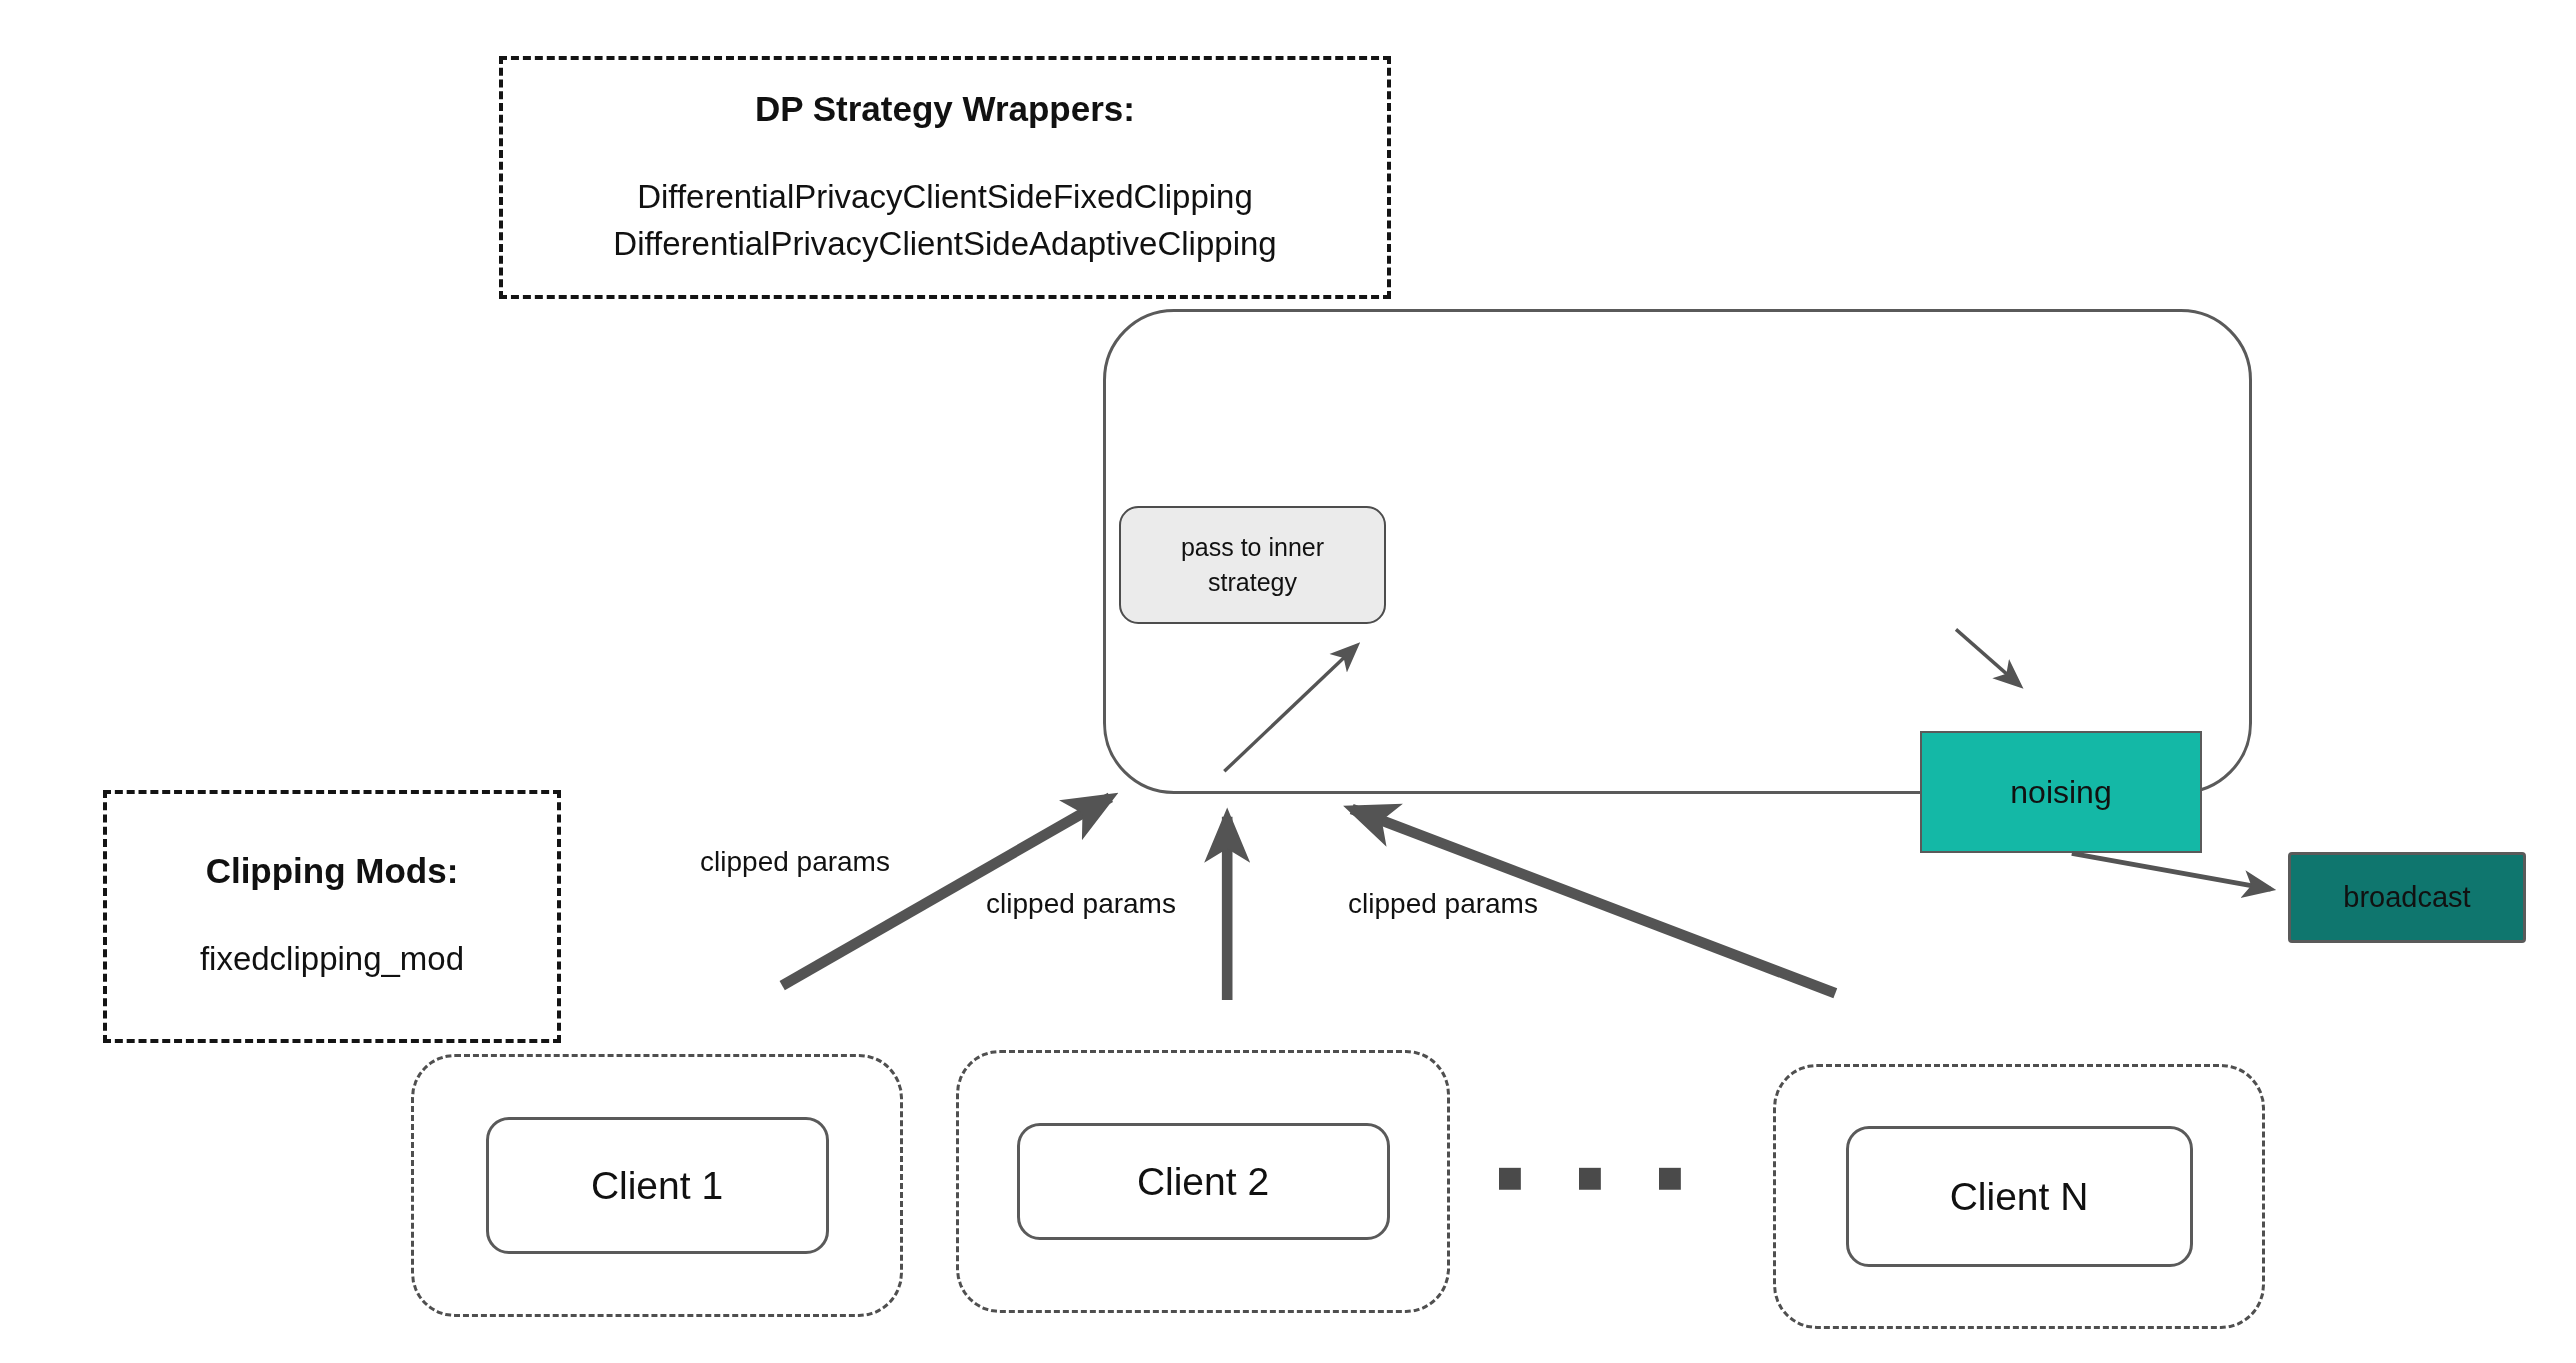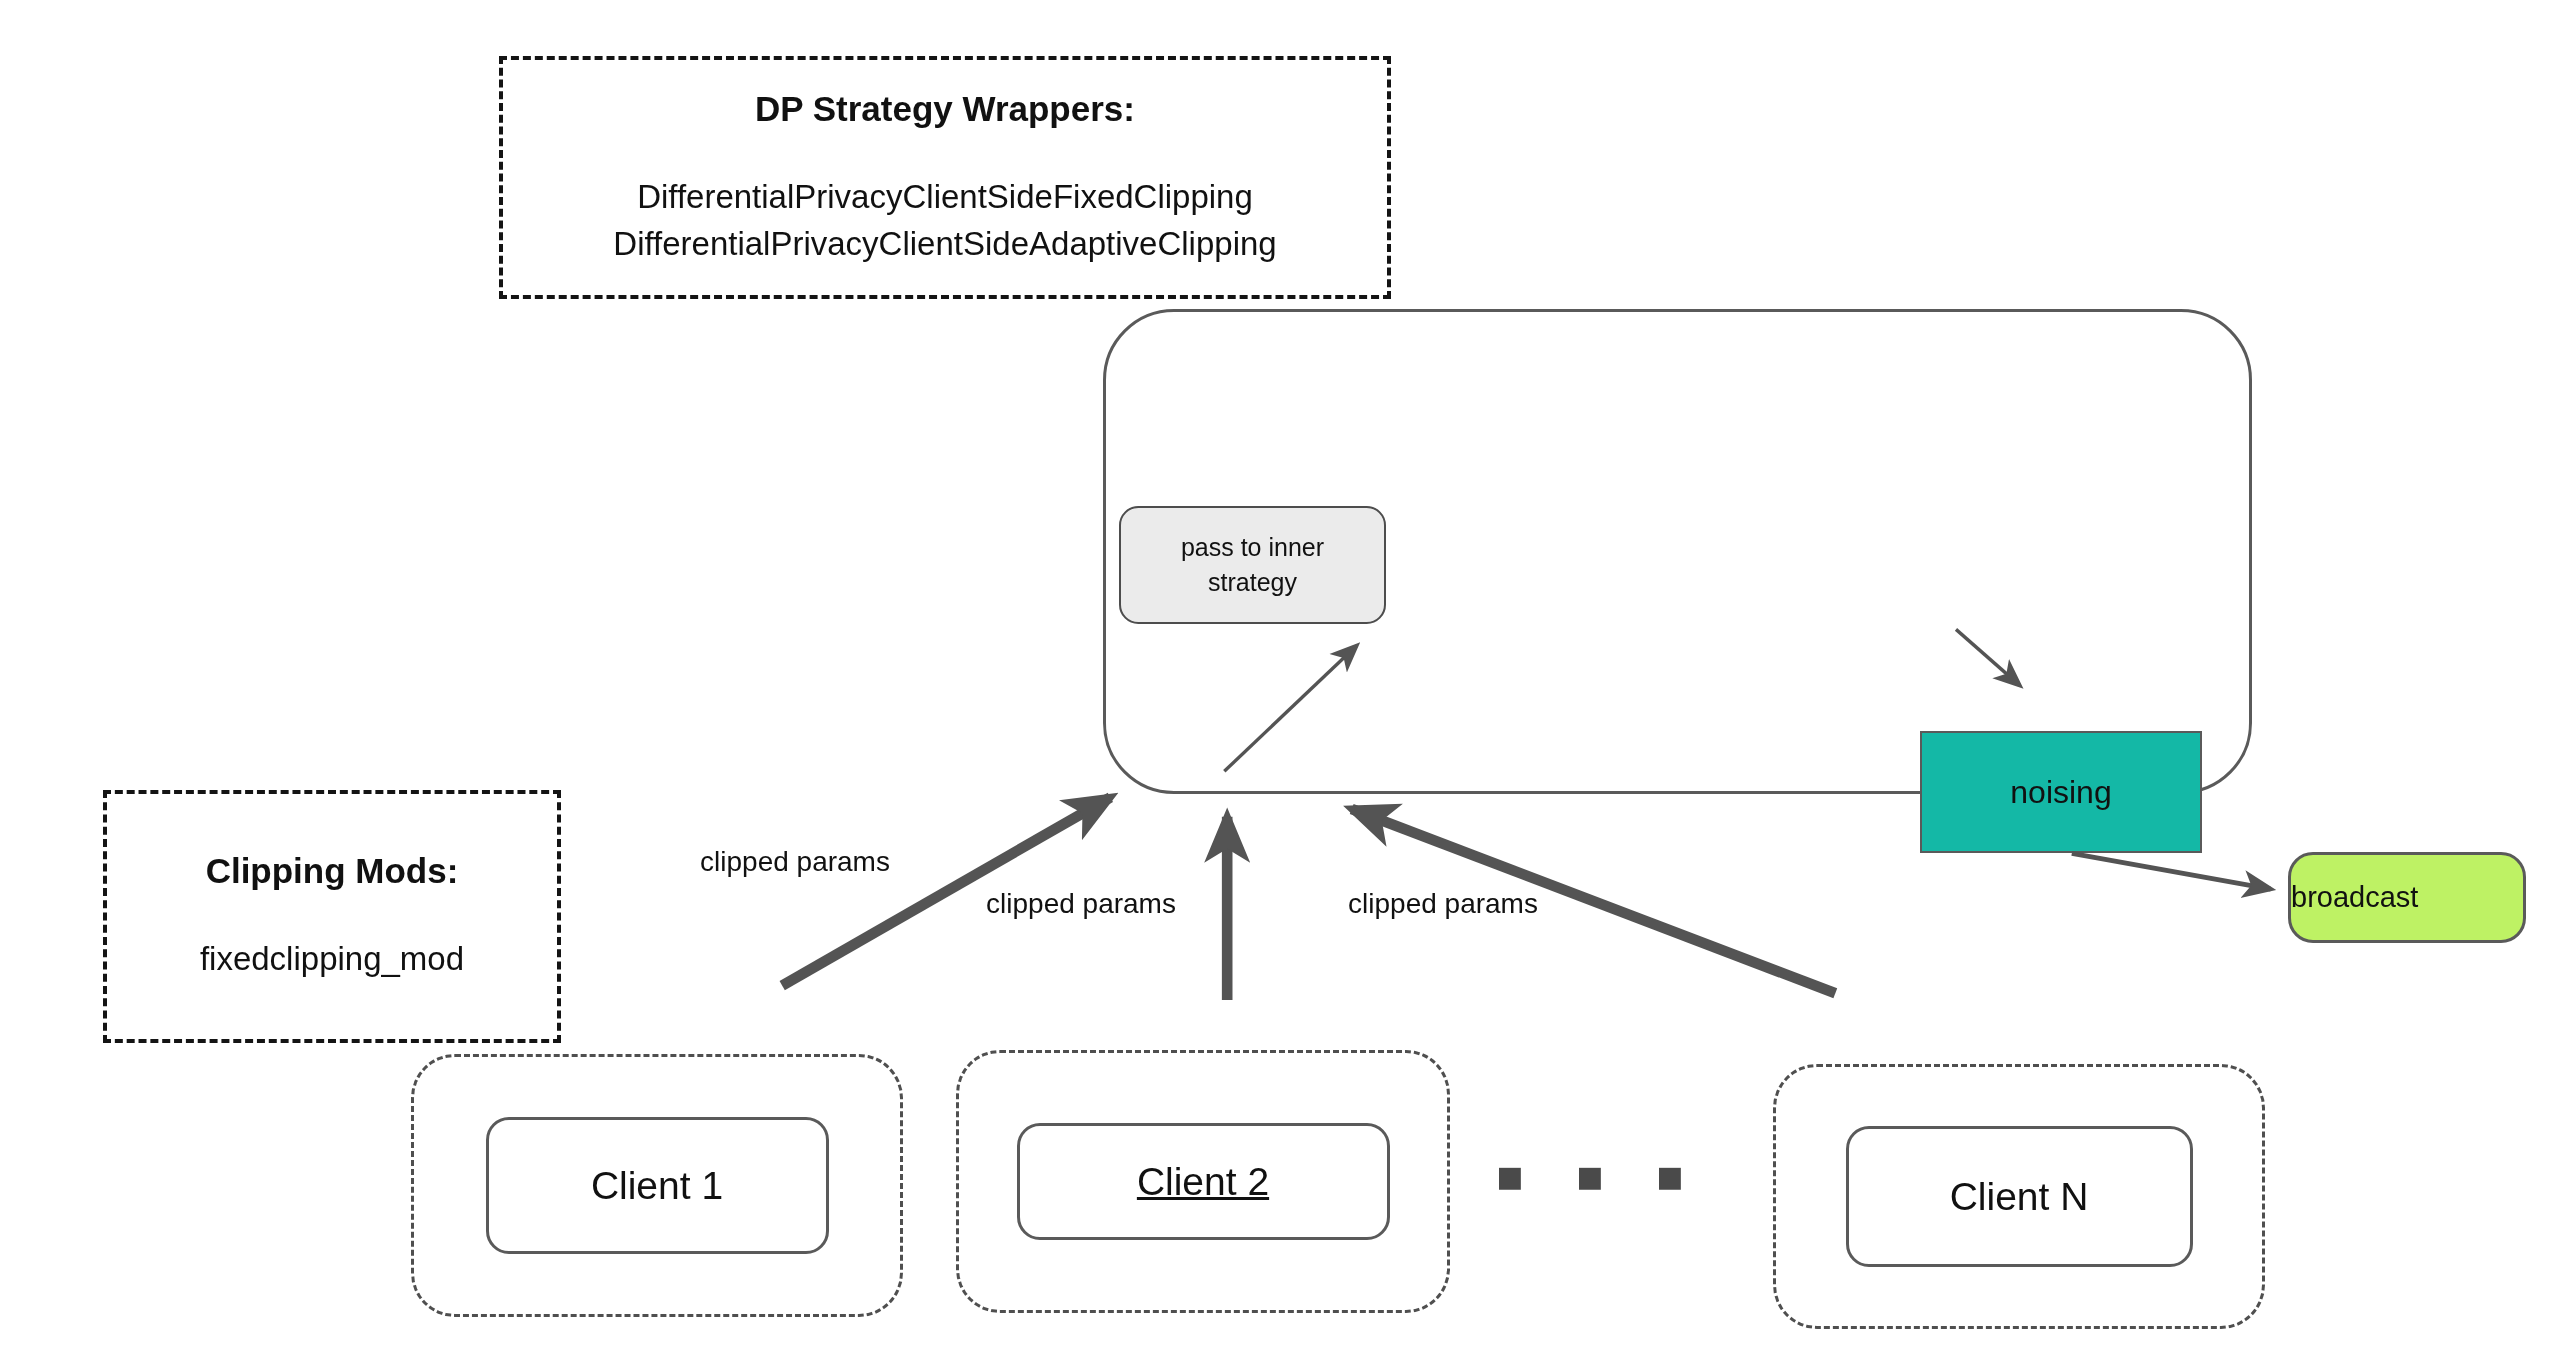--- a/index.html
+++ b/index.html
@@ -39,22 +39,22 @@
     border:2.9px solid #4d4d4d;border-radius:19.3px;background:#ebebeb;
     display:flex;align-items:center;justify-content:center;
     font-size:25px;line-height:1.4;text-align:center;padding:0 37px;
   }
   .noising{
     border:2.9px solid #5a5a5a;background:#14b8a6;
     display:flex;align-items:center;justify-content:center;
     font-size:32px;font-weight:normal;
   }
   .broadcast{
-    border:3.9px solid #5a5a5a;border-radius:25px;background:#bef264;
-    display:flex;align-items:center;
+    border:3.9px solid #5a5a5a;border-radius:4px;background:#0f766e;
+    display:flex;align-items:center;justify-content:center;
     font-size:29px;
   }
 
   
   .client-outer{
     border:3.9px dashed #4f4f4f;border-radius:44px;background:transparent;
     display:flex;align-items:center;justify-content:center;
   }
   .client-inner{
     border:3.9px solid #5a5a5a;border-radius:23px;background:#ffffff;
@@ -108,21 +108,21 @@
     <span>broadcast</span>
   </div>
 
   <div class="abs client-outer" style="left:411px;top:1054px;width:492px;height:263px;">
     <div class="client-inner" style="width:343px;height:137px;">
       <span>Client 1</span>
     </div>
   </div>
 
   <div class="abs client-outer" style="left:956px;top:1050px;width:494px;height:263px;">
-    <div class="client-inner" style="width:373px;height:117px;text-decoration:underline;">
+    <div class="client-inner" style="width:373px;height:117px;">
       <span>Client 2</span>
     </div>
   </div>
 
   <div class="abs dots" style="left:1495px;top:1149px;">▪ ▪ ▪</div>
 
   <div class="abs client-outer" style="left:1773px;top:1064px;width:492px;height:265px;">
     <div class="client-inner" style="width:347px;height:141px;">
       <span>Client N</span>
     </div>

